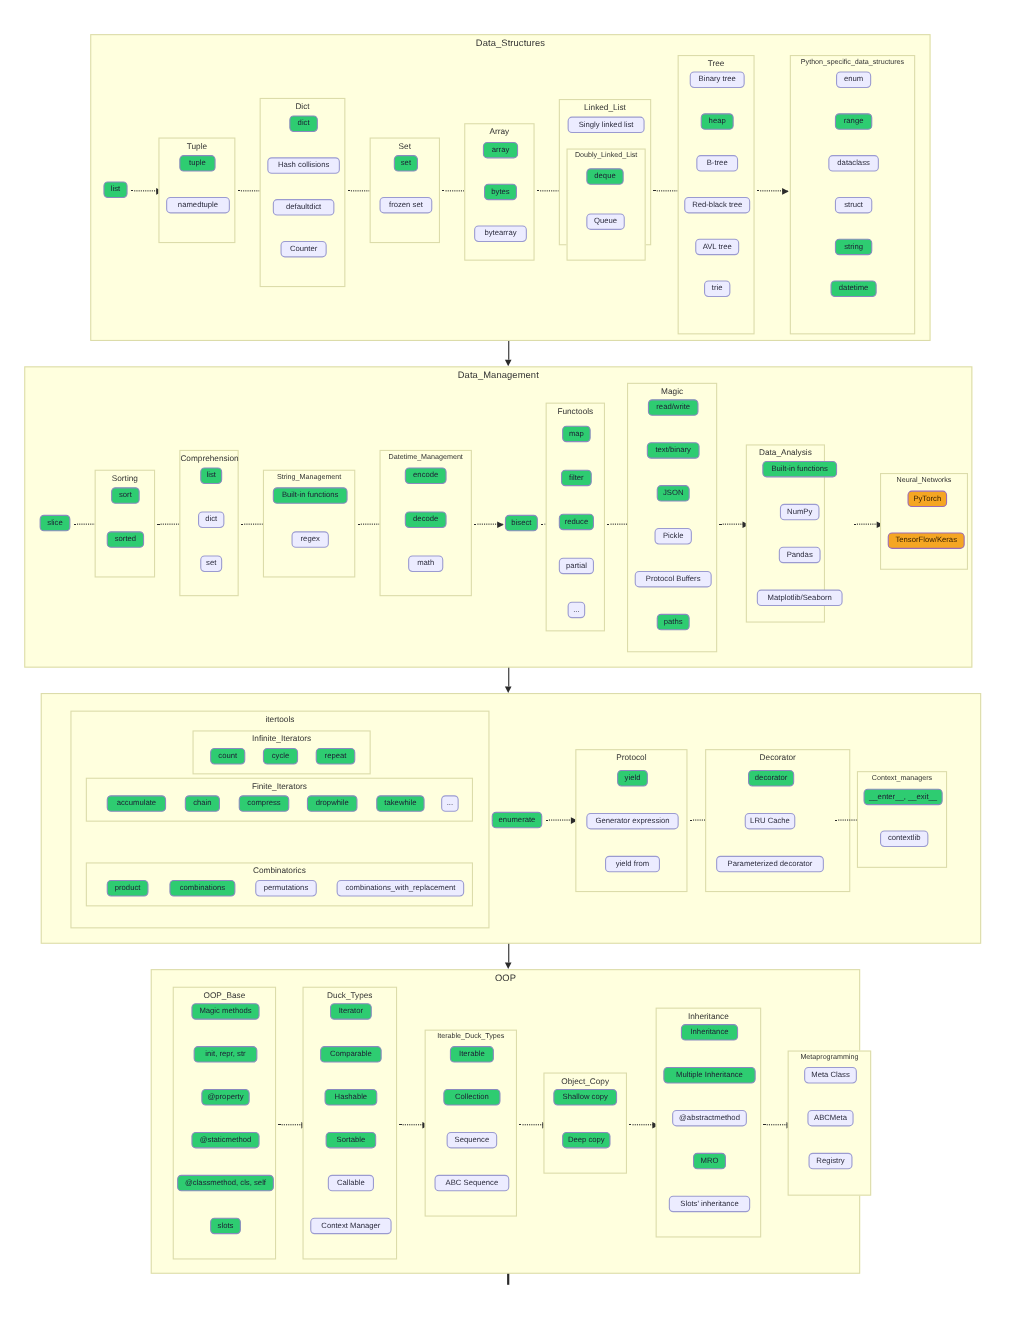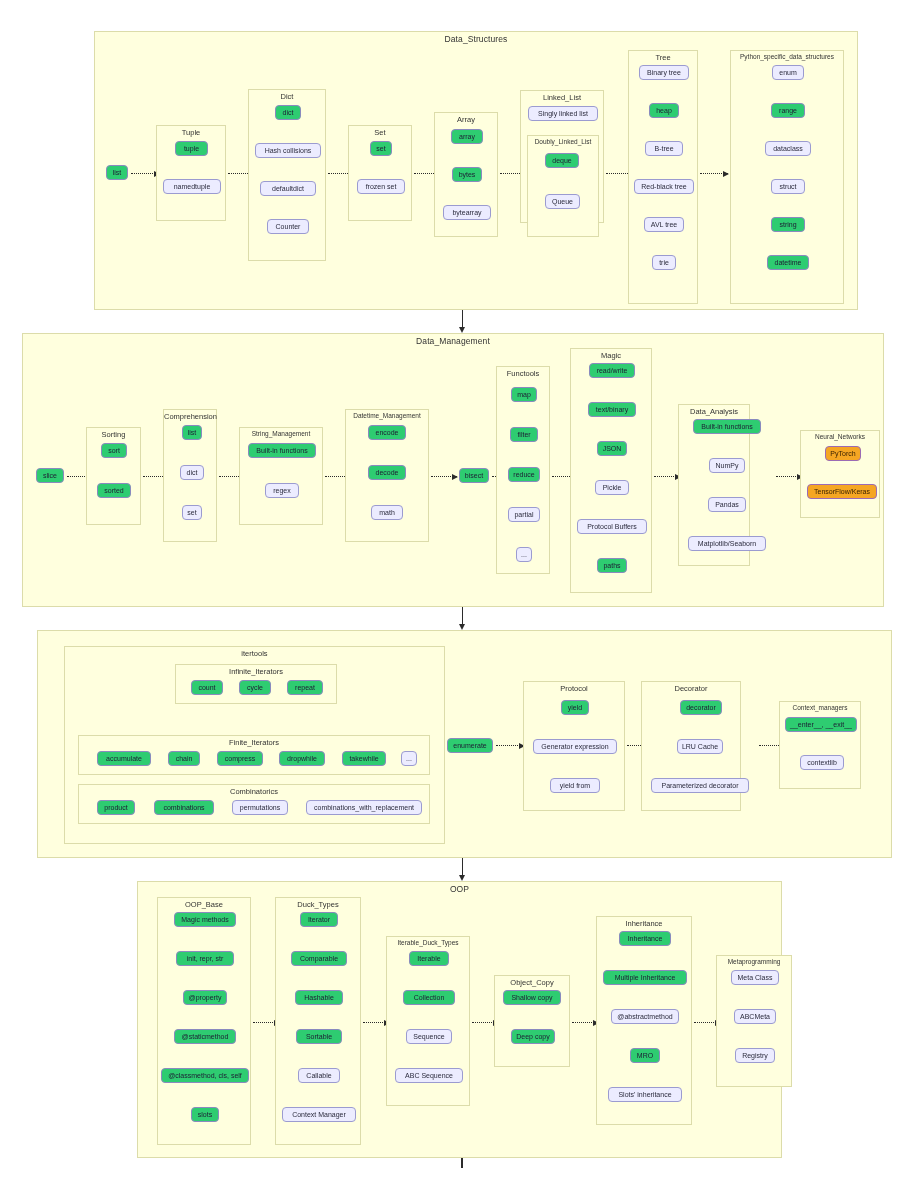--- a/index.html
+++ b/index.html
@@ -105,21 +105,21 @@
     position:absolute;
     width:1.5px;
     background:#2b2b2b;
   }
 </style>
 </head>
 <body>
 
 <div class="canvas">
 
-  <div class="section" style="left:82px;top:31px;width:764px;height:279px;margin-left:12px;">
+  <div class="section" style="left:82px;top:31px;width:764px;height:279px;">
     <div class="sec-title">Data_Structures</div>
 
     <div class="node green" style="left:11px;top:133px;width:22px;height:15px;">list</div>
     <div class="conn" style="left:36px;top:141px;width:28px;"></div>
 
     <div class="group" style="left:61px;top:93px;width:70px;height:96px;">
       <div class="grp-title">Tuple</div>
       <div class="node green" style="left:18px;top:15px;width:33px;height:15px;">tuple</div>
       <div class="node light" style="left:6px;top:53px;width:58px;height:15px;">namedtuple</div>
     </div>
@@ -268,21 +268,21 @@
     <div class="group" style="left:26px;top:15px;width:381px;height:198px;">
       <div class="grp-title">itertools</div>
 
       <div class="group" style="left:110px;top:17px;width:162px;height:40px;">
         <div class="grp-title">Infinite_Iterators</div>
         <div class="node green" style="left:15px;top:15px;width:32px;height:15px;">count</div>
         <div class="node green" style="left:63px;top:15px;width:32px;height:15px;">cycle</div>
         <div class="node green" style="left:111px;top:15px;width:36px;height:15px;">repeat</div>
       </div>
 
-      <div class="group" style="left:13px;top:88px;width:352px;height:40px;">
+      <div class="group" style="left:13px;top:60px;width:352px;height:40px;">
         <div class="grp-title">Finite_Iterators</div>
         <div class="node green" style="left:18px;top:15px;width:54px;height:15px;">accumulate</div>
         <div class="node green" style="left:89px;top:15px;width:32px;height:15px;">chain</div>
         <div class="node green" style="left:138px;top:15px;width:46px;height:15px;">compress</div>
         <div class="node green" style="left:200px;top:15px;width:46px;height:15px;">dropwhile</div>
         <div class="node green" style="left:263px;top:15px;width:44px;height:15px;">takewhile</div>
         <div class="node light" style="left:322px;top:15px;width:16px;height:15px;">...</div>
       </div>
 
       <div class="group" style="left:13px;top:137px;width:352px;height:40px;">
@@ -300,21 +300,21 @@
     <div class="conn" style="left:458px;top:114px;width:28px;"></div>
 
     <div class="group" style="left:485px;top:50px;width:102px;height:130px;">
       <div class="grp-title">Protocol</div>
       <div class="node green" style="left:37px;top:18px;width:28px;height:15px;">yield</div>
       <div class="node light" style="left:9px;top:57px;width:84px;height:15px;">Generator expression</div>
       <div class="node light" style="left:26px;top:96px;width:50px;height:15px;">yield from</div>
     </div>
     <div class="conn" style="left:589px;top:114px;width:28px;"></div>
 
-    <div class="group" style="left:603px;top:50px;width:100px;height:130px;">
+    <div class="group" style="left:603px;top:50px;width:132px;height:130px;">
       <div class="grp-title">Decorator</div>
       <div class="node green" style="left:38px;top:18px;width:42px;height:15px;">decorator</div>
       <div class="node light" style="left:35px;top:57px;width:46px;height:15px;">LRU Cache</div>
       <div class="node light" style="left:9px;top:96px;width:98px;height:15px;">Parameterized decorator</div>
     </div>
     <div class="conn" style="left:721px;top:114px;width:28px;"></div>
 
     <div class="group" style="left:741px;top:70px;width:82px;height:88px;">
       <div class="grp-title" style="font-size:6.5px;">Context_managers</div>
       <div class="node green" style="left:5px;top:15px;width:72px;height:15px;">__enter__, __exit__</div>

